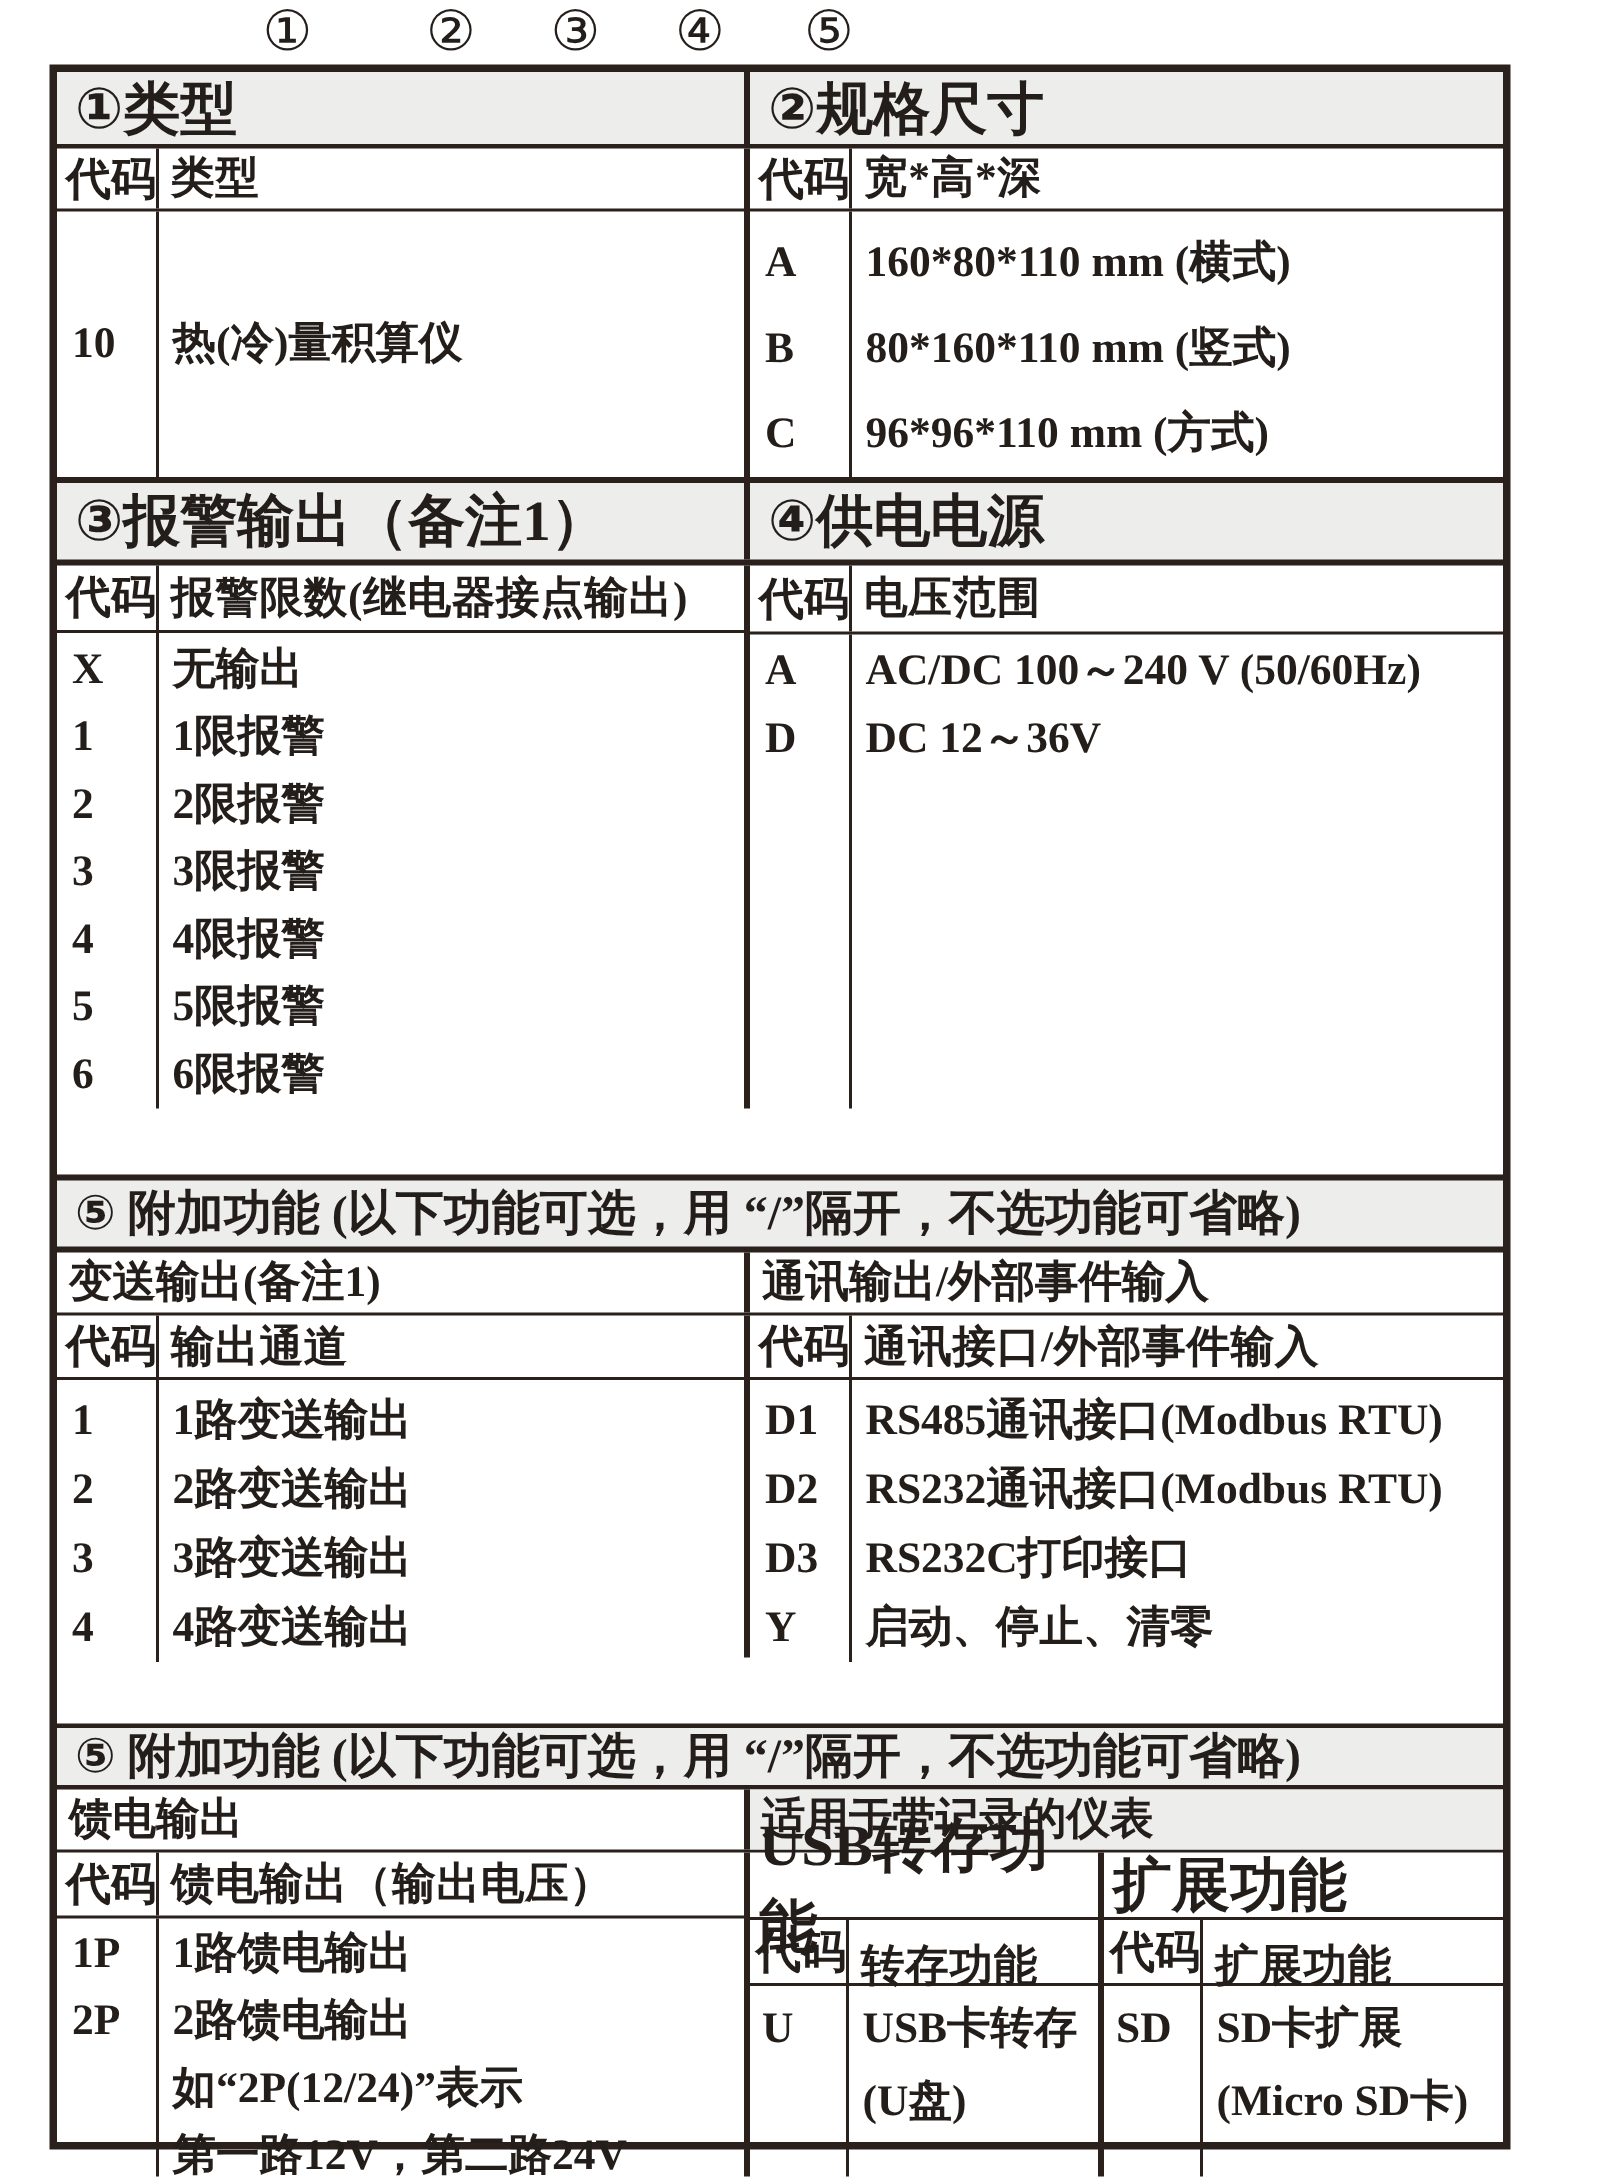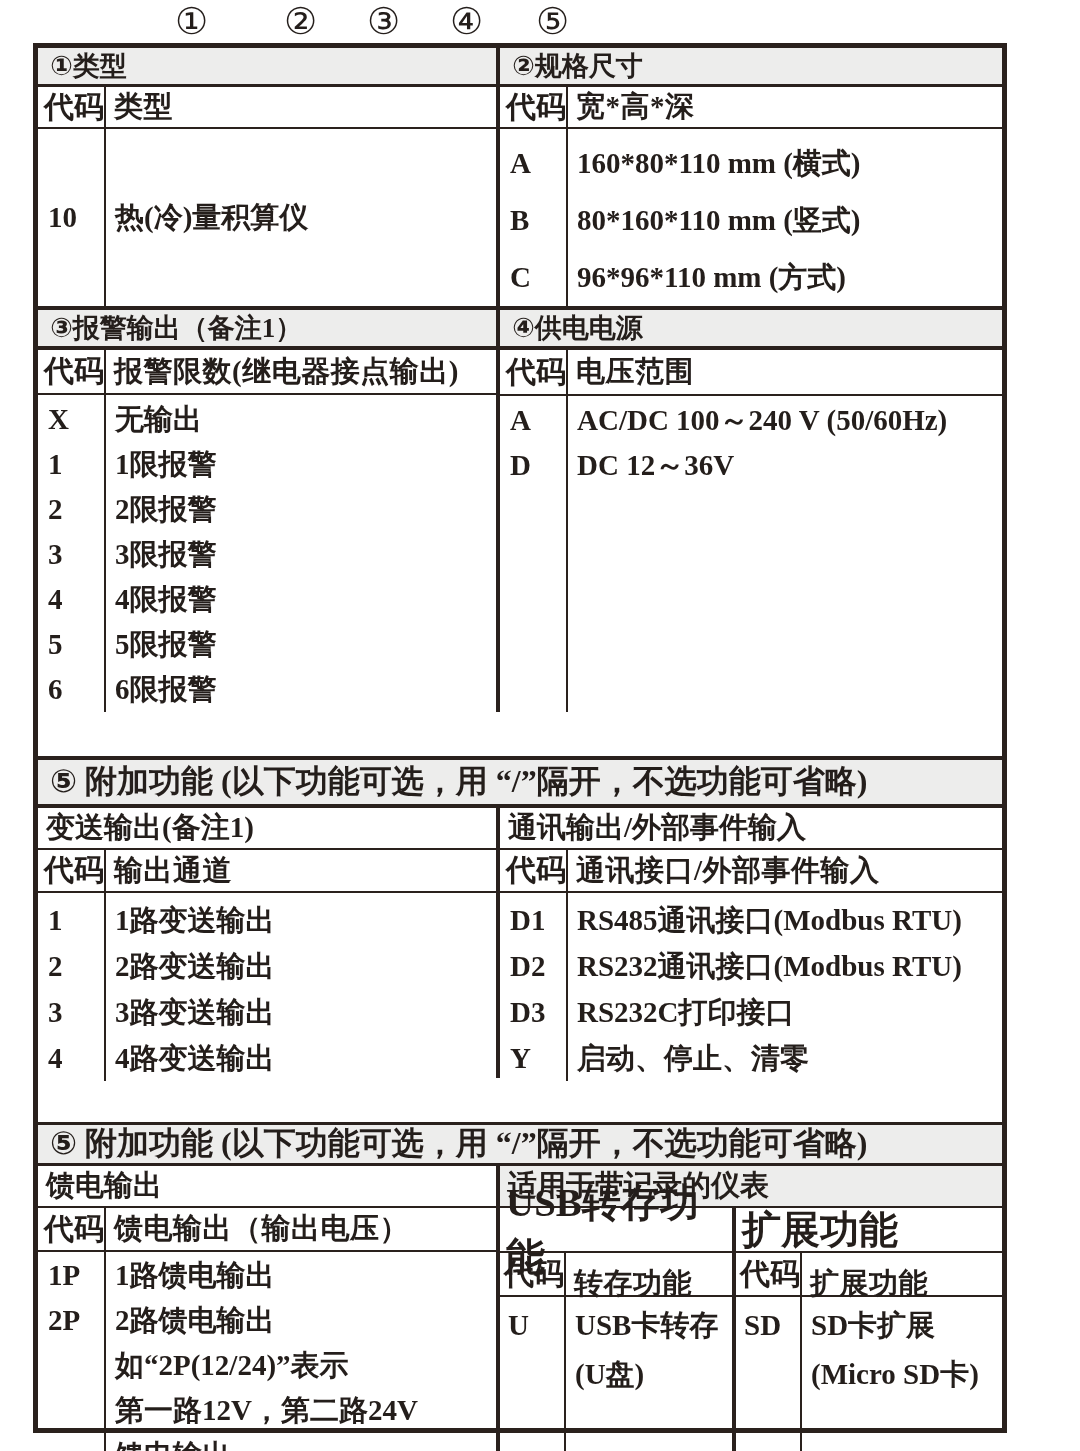--- a/index.html
+++ b/index.html
@@ -18,21 +18,21 @@
   .c1{left:175px}.c2{left:284px}.c3{left:367px}.c4{left:450px}.c5{left:536px}
 
   .tbl{
     position:absolute;left:33px;top:43px;width:974px;height:1390px;
     border:5px solid var(--bd);box-sizing:border-box;
     display:flex;flex-direction:column;background:#fff;
   }
   .tbl *{box-sizing:border-box;}
 
   
-  .band{display:flex;background:var(--band);font-weight:bold;font-size:27px;align-items:stretch;}
+  .band{display:flex;background:var(--band);font-weight:bold;font-size:38px;align-items:stretch;}
   .band .cellL{width:462px;border-right:4px solid var(--bd);display:flex;align-items:center;padding-left:12px;}
   .band .cellR{flex:1;display:flex;align-items:center;padding-left:12px;}
   .band.full{padding-left:12px;align-items:center;font-size:32px;margin-top:44px;}
 
   .band1{height:51px;border-bottom:3px solid var(--bd);}
   .band2{height:66px;border-top:4px solid var(--bd);border-bottom:4px solid var(--bd);}
   .band3{height:52px;border-top:4px solid var(--bd);border-bottom:4px solid var(--bd);}
   .band4{height:44px;border-top:3px solid var(--bd);border-bottom:3px solid var(--bd);}
 
   .area{display:flex;}

